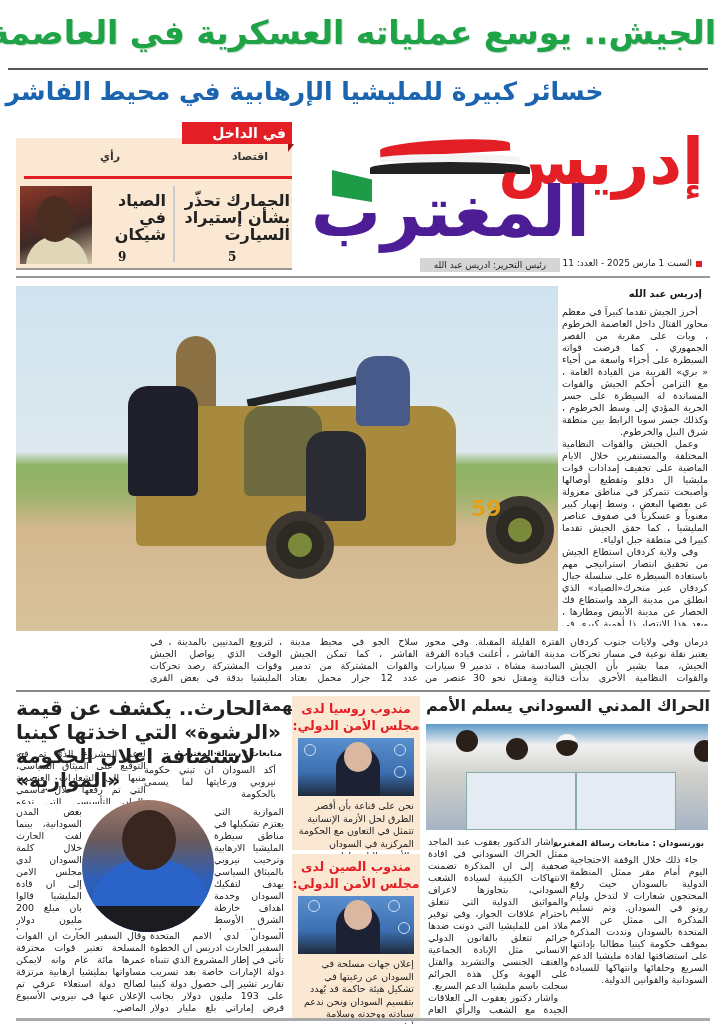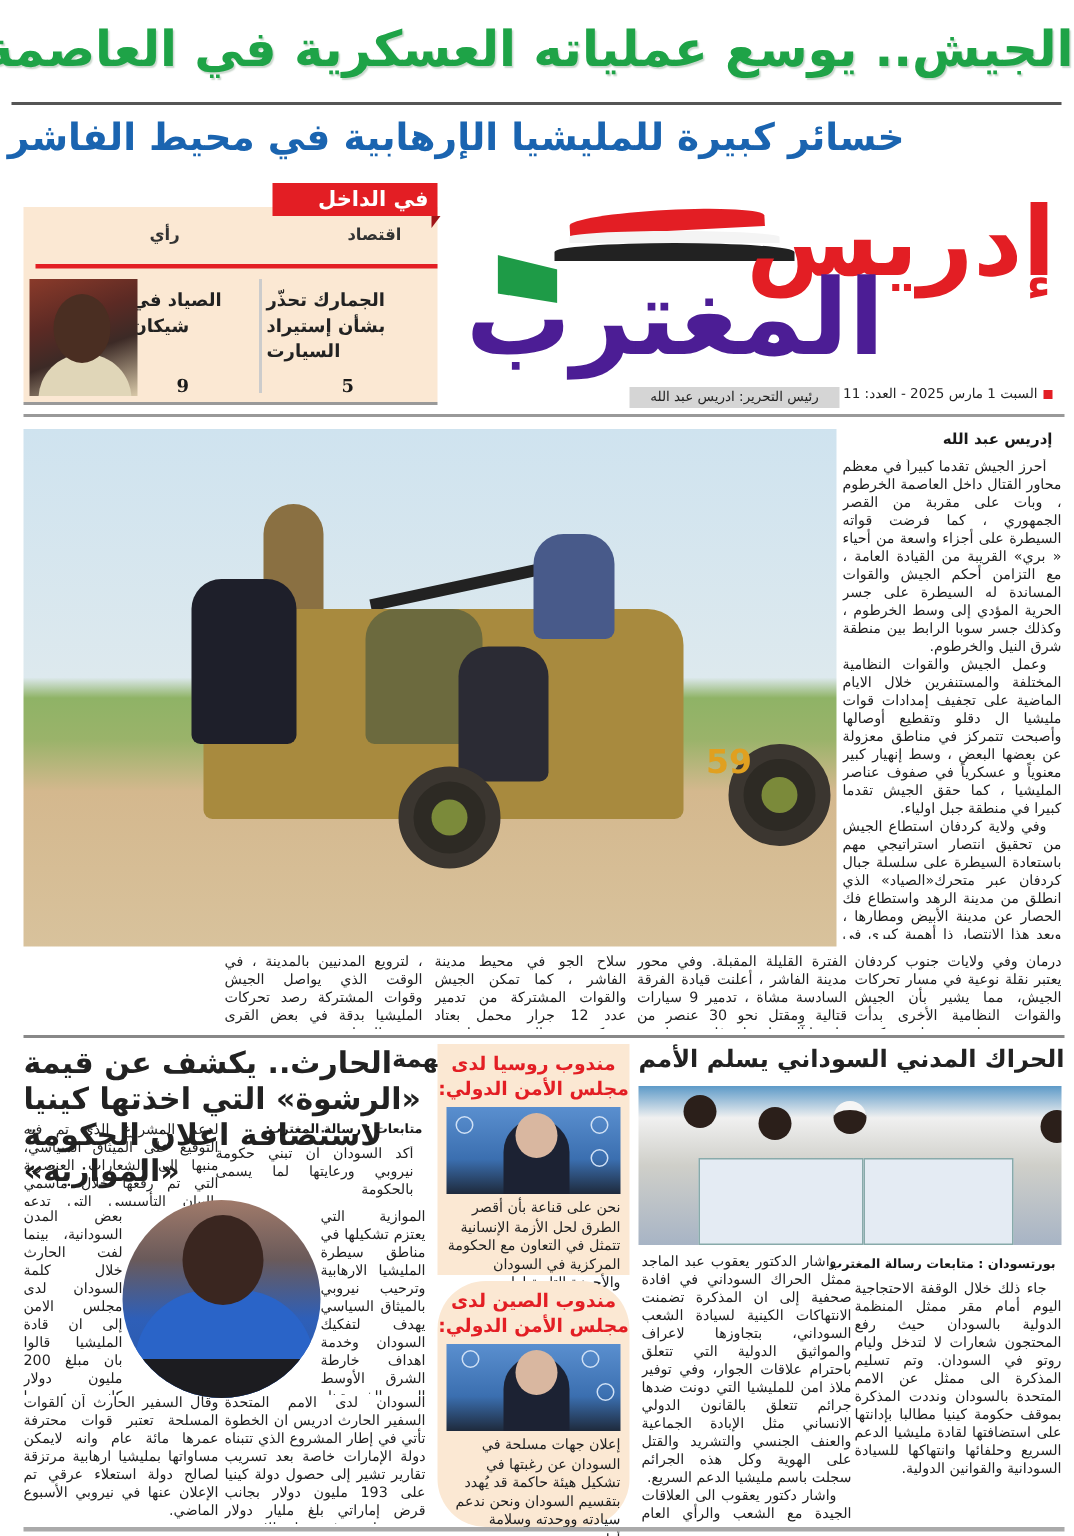--- a/index.html
+++ b/index.html
@@ -12,21 +12,21 @@
 
   
   .inside-box { left: 16px; top: 138px; width: 276px; height: 130px; background: #fbe8d3; }
   .inside-tab { left: 182px; top: 122px; width: 110px; height: 22px; background: #e31e24; color: #fff; font-size: 14px; font-weight: bold; text-align: right; padding-right: 6px; line-height: 22px; }
   .inside-tab-fold { left: 288px; top: 144px; width: 0; height: 0; border-top: 8px solid #a01418; border-right: 6px solid transparent; }
   .inside-cat { top: 150px; font-size: 11px; font-weight: bold; color: #333; }
   .inside-cat-econ { right: 448px; }
   .inside-cat-opinion { left: 100px; }
   .inside-red-rule { left: 24px; top: 176px; width: 268px; height: 3px; background: #e31e24; }
   .inside-vrule { left: 173px; top: 186px; width: 2px; height: 76px; background: #ccc; }
-  .inside-item-title { font-size: 12px; font-weight: bold; text-align: left; line-height: 17px; color: #222; }
+  .inside-item-title { font-size: 16px; font-weight: bold; text-align: right; line-height: 17px; color: #222; }
   .inside-item-econ { left: 178px; top: 192px; width: 112px; }
   .inside-item-opinion { left: 88px; top: 192px; width: 78px; }
   .inside-page { font-family: "DejaVu Serif", serif; font-size: 12px; font-weight: bold; }
   .page-econ { left: 228px; top: 250px; }
   .page-opinion { left: 118px; top: 250px; }
   .inside-photo { left: 20px; top: 186px; width: 72px; height: 78px; background: linear-gradient(160deg, #8a3a2a 0%, #5c2a24 35%, #3c2a26 60%, #d8c8a8 100%); overflow: hidden; }
   .inside-photo .face { position: absolute; left: 16px; top: 10px; width: 38px; height: 46px; border-radius: 50%; background: #4a2e22; }
   .inside-photo .body { position: absolute; left: 6px; top: 50px; width: 62px; height: 40px; border-radius: 30px 30px 0 0; background: #e0d6b8; }
   .inside-bottom-rule { left: 16px; top: 268px; width: 276px; height: 2px; background: #999; }
 
@@ -82,21 +82,21 @@
   .br-photo .h2 { left: 80px; top: 14px; }
   .br-photo .h3 { left: 130px; top: 10px; border-top: 6px solid #f5f5f5; }
   .br-photo .h4 { left: 268px; top: 16px; }
   .br-byline { right: 12px; top: 838px; font-size: 8.5px; font-weight: bold; }
   .br-col1 { left: 570px; top: 854px; width: 138px; height: 160px; overflow: hidden; }
   .br-col2 { left: 428px; top: 836px; width: 140px; height: 180px; overflow: hidden; }
 
   
   .cbox { left: 292px; width: 128px; background: #fbe8d3; }
   .cbox-1 { top: 696px; height: 154px; }
-  .cbox-2 { top: 854px; height: 164px; border-radius: 32px; }
+  .cbox-2 { top: 854px; height: 164px; }
   .cbox-title { width: 100%; text-align: center; font-size: 12.5px; font-weight: bold; color: #e31e24; line-height: 17px; padding-top: 4px; }
   .cbox-photo { margin: 4px 6px; width: 116px; height: 58px; background: linear-gradient(180deg, #5a8fcf 0%, #3b6fb0 60%, #1e2a3c 100%); position: relative; overflow: hidden; }
   .cbox-photo .person { position: absolute; left: 38px; top: 8px; width: 44px; height: 60px; border-radius: 22px 22px 4px 4px; background: #1c2233; }
   .cbox-photo .pface { position: absolute; left: 46px; top: 4px; width: 28px; height: 30px; border-radius: 50%; background: #d9b7a0; }
   .cbox-photo .un { position: absolute; width: 12px; height: 12px; border-radius: 50%; border: 1px solid #cfe0f5; }
   .cbox-text { padding: 0 6px; font-size: 9.5px; line-height: 12.5px; text-align: right; color: #222; }
 
   
   .bl-title { left: 16px; top: 696px; width: 272px; text-align: left; font-size: 20px; font-weight: bold; line-height: 24px; color: #222; }
   .bl-byline { left: 150px; top: 748px; width: 132px; font-size: 8.5px; font-weight: bold; text-align: right; }

